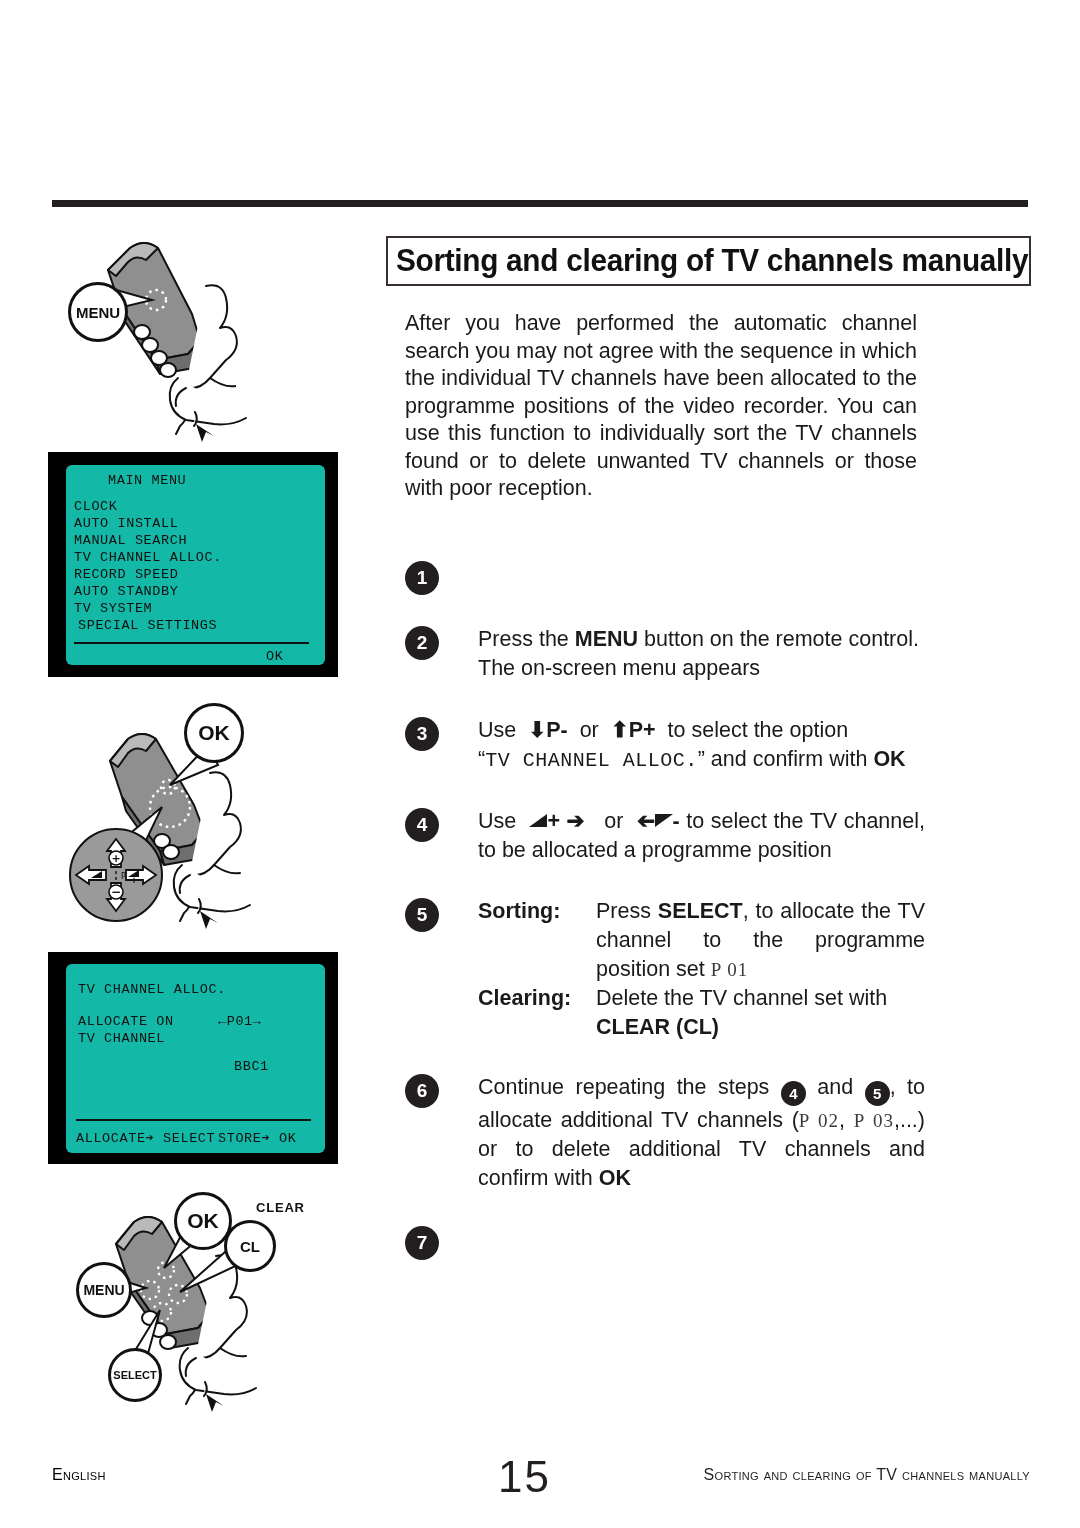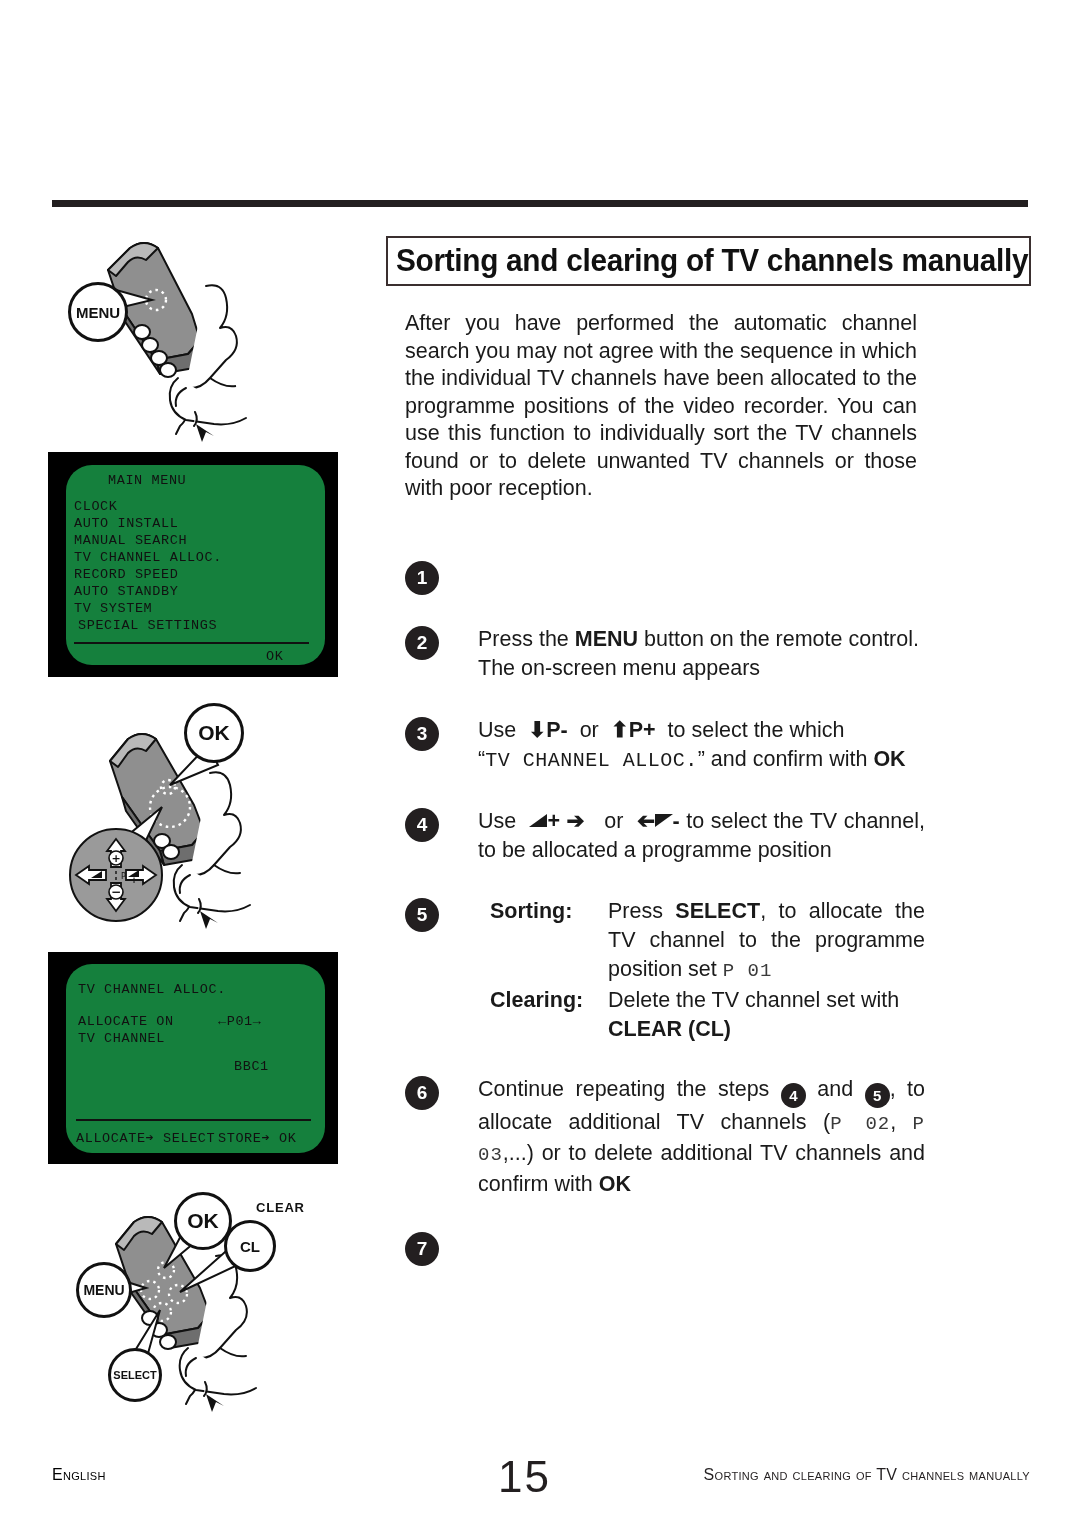--- a/index.html
+++ b/index.html
@@ -116,51 +116,51 @@
     color: #fff;
     font-size: 15px;
     font-weight: bold;
     align-items: center;
     justify-content: center;
     vertical-align: -5px;
   }
 
   
   .lcd {
-    font-family: Liberation Mono, monospace;
+    font-family: Liberation Serif, serif;
     font-size: 19px;
     letter-spacing: 1px;
     color: #3a3a3a;
   }
 
   
   .vol-tri {
     display: inline-block;
     width: 0; height: 0;
     border-style: solid;
     vertical-align: 1px;
   }
   .vol-right { border-width: 0 0 13px 18px; border-color: transparent transparent #1a1a1a transparent; }
   .vol-left  { border-width: 13px 18px 0 0; border-color: #1a1a1a transparent transparent transparent; }
 
   
-  .step5-row { display: flex; margin-left: 12px; }
+  .step5-row { display: flex; }
   .step5-lab { flex: 0 0 118px; font-weight: bold; }
   .step5-txt { flex: 1 1 auto; text-align: justify; }
 
   
   .tv {
     position: absolute;
     background: #000;
     padding: 0;
   }
   .tv-inner {
     position: absolute;
-    background: #15803d;
-    border-radius: 26px;
+    background: #14b8a6;
+    border-radius: 6px;
     overflow: hidden;
     text-decoration: underline;
   }
   .osd {
     position: absolute;
     font-family: "Liberation Mono", "DejaVu Sans Mono", monospace;
     font-size: 13.5px;
     letter-spacing: 0.6px;
     color: #111;
     white-space: pre;
@@ -235,21 +235,21 @@
   </div>
 
   <div class="step" style="margin-bottom:33px;">
     <div class="bullet">2</div>
     <div class="step-body nojustify"><span>Press the </span><span class="b">MENU</span><span> button on the remote control. The on-screen menu appears</span></div>
   </div>
 
   <div class="step" style="margin-bottom:32px;">
     <div class="bullet">3</div>
     <div class="step-body" style="text-align:justify;">
-      <span>Use</span>&nbsp;&nbsp;<span class="b">⬇</span><span class="b">P-</span>&nbsp;&nbsp;<span>or</span>&nbsp;&nbsp;<span class="b">⬆</span><span class="b">P+</span>&nbsp;&nbsp;<span>to select the which</span><br>
+      <span>Use</span>&nbsp;&nbsp;<span class="b">⬇</span><span class="b">P-</span>&nbsp;&nbsp;<span>or</span>&nbsp;&nbsp;<span class="b">⬆</span><span class="b">P+</span>&nbsp;&nbsp;<span>to select the option</span><br>
       <span>“</span><span class="mono">TV CHANNEL ALLOC.</span><span>”</span><span> and confirm with </span><span class="b">OK</span>
     </div>
   </div>
 
   <div class="step" style="margin-bottom:32px;">
     <div class="bullet">4</div>
     <div class="step-body">
       <span>Use</span>&nbsp;&nbsp;<span class="vol-tri vol-right"></span><span class="b">+</span>&nbsp;<span class="b">➔</span>&nbsp;&nbsp;&nbsp;<span>or</span>&nbsp;&nbsp;<span class="b" style="display:inline-block;transform:scaleX(-1);">➔</span><span class="vol-tri vol-left"></span><span class="b">-</span>&nbsp;<span>to select the TV channel, to be allocated a programme position</span>
     </div>
   </div>

